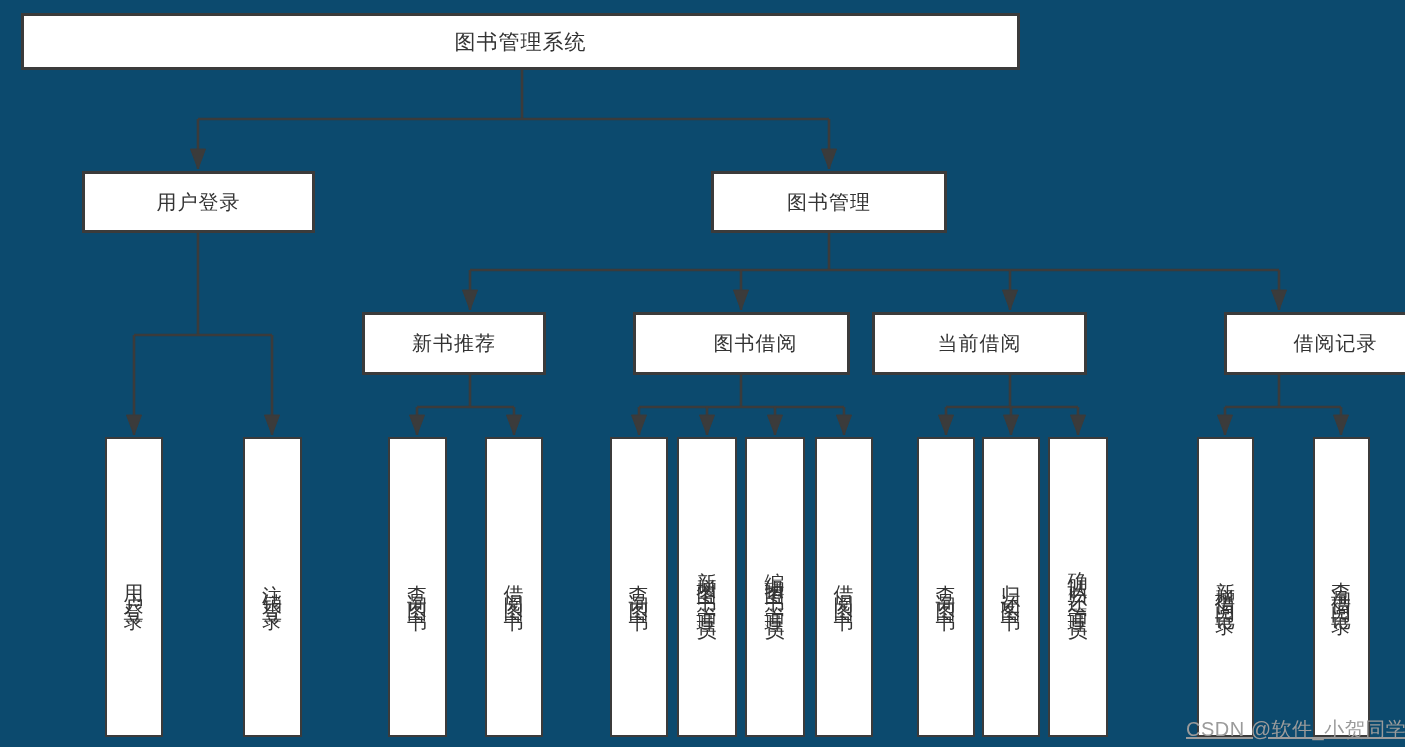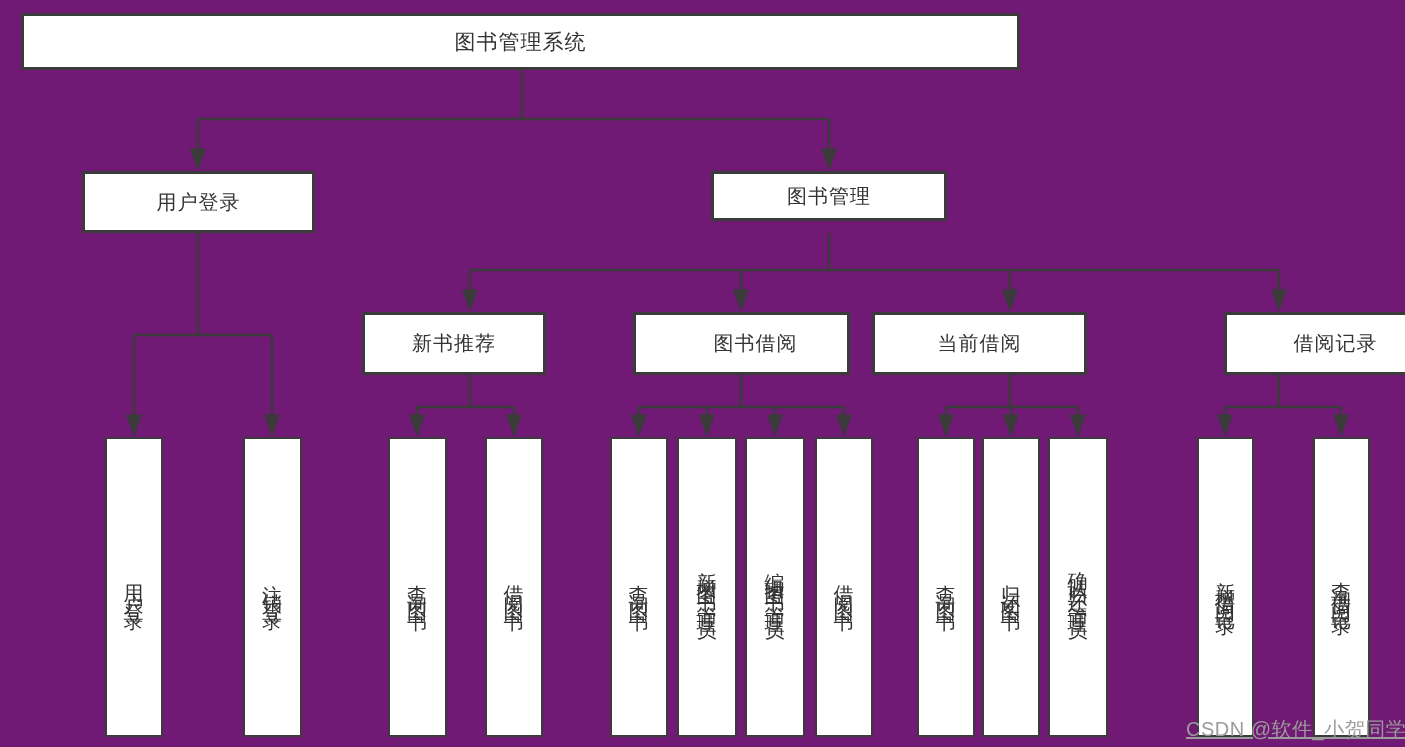--- a/index.html
+++ b/index.html
@@ -5,21 +5,21 @@
   html, body {
     margin: 0;
     padding: 0;
     background: #ffffff;
     font-family: "Liberation Sans", "DejaVu Sans", sans-serif;
   }
   #canvas {
     position: relative;
     width: 1405px;
     height: 747px;
-    background: #701a75;
+    background: #0c4a6e;
     overflow: hidden;
   }
   #wires {
     position: absolute;
     left: 0;
     top: 0;
     width: 1405px;
     height: 747px;
   }
   .node {
@@ -33,21 +33,21 @@
     color: #333333;
     font-size: 20px;
     letter-spacing: 1px;
     text-align: center;
   }
   .node.root {
     left: 21px; top: 13px; width: 999px; height: 57px;
     font-size: 21px;
   }
   .node.l2a { left: 82px;  top: 171px; width: 233px; height: 62px; }
-  .node.l2b { left: 711px; top: 171px; width: 236px; height: 50px; }
+  .node.l2b { left: 711px; top: 171px; width: 236px; height: 62px; }
   .node.l3 { top: 312px; height: 63px; }
   .node.l3a { left: 362px;  width: 184px; }
   .node.l3b { left: 633px;  width: 217px; padding-left: 28px; }
   .node.l3c { left: 872px;  width: 215px; }
   .node.l3d { left: 1224px; width: 223px; }
   .node.leaf {
     top: 437px;
     height: 300px;
     border-width: 2px;
     font-size: 20px;

